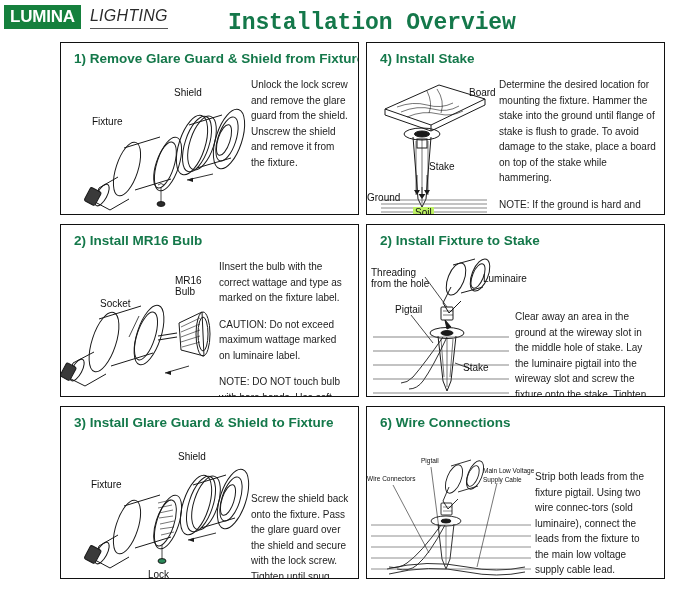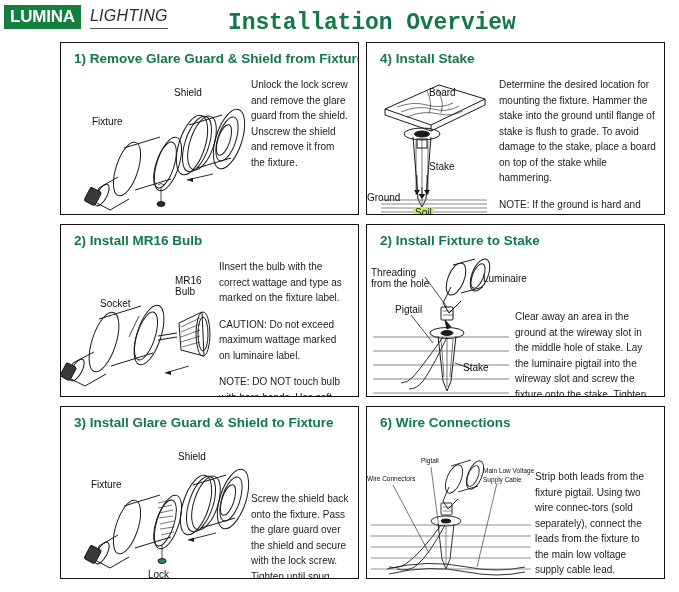--- a/index.html
+++ b/index.html
@@ -219,21 +219,21 @@
             <g stroke="#555" stroke-width="0.7">
               <path d="M14 129 L120 129"></path>
                 <path d="M14 133 L120 133"></path>
               <path d="M14 137 L120 137"></path>
                 <path d="M14 141 L120 141"></path>
               <path d="M14 145 L120 145"></path>
                 <path d="M14 149 L120 149"></path>
             </g>
           </g>
         </svg>
-        <span class="lbl" style="left:62px; top:16px;">Board</span>
+        <span class="lbl" style="left:62px; top:16px;padding-left:40px;">Board</span>
         <span class="lbl" style="left:62px; top:90px;">Stake</span>
         <span class="lbl" style="left:0px;  top:121px;">Ground</span>
         <span class="lbl" style="left:46px; top:136px; background:#bef264; padding:0 2px;">Soil</span>
       </div>
       <div class="copy">
         <p>Determine the desired location for mounting the fixture. Hammer the stake into the ground until flange of stake is flush to grade. To avoid damage to the stake, place a board on top of the stake while hammering.</p>
         <p>NOTE: If the ground is hard and the stake is difficult to install, make a crosscut in the ground using a flat shovel.</p>
       </div>
     </div>
   </div>
@@ -440,18 +440,18 @@
             <path d="M64 24 L72 86" stroke-width="0.6"></path>
             <path d="M130 40 L110 124" stroke-width="0.6"></path>
           </g>
         </svg>
         <span class="lbl small" style="left:0px;  top:32px;">Wire Connectors</span>
         <span class="lbl small" style="left:54px; top:14px;">Pigtail</span>
         <span class="lbl small" style="left:116px; top:24px;">Main Low Voltage</span>
         <span class="lbl small" style="left:116px; top:33px;">Supply Cable</span>
       </div>
       <div class="copy" style="padding-top:26px;">
-        <p>Strip both leads from the fixture pigtail. Using two wire connec-tors (sold separately), connect the leads from the fixture to the main low voltage supply cable lead.</p>
+        <p>Strip both leads from the fixture pigtail. Using two wire connec-tors (sold luminaire), connect the leads from the fixture to the main low voltage supply cable lead.</p>
       </div>
     </div>
   </div>
 
 </div>
 
 </body></html>

